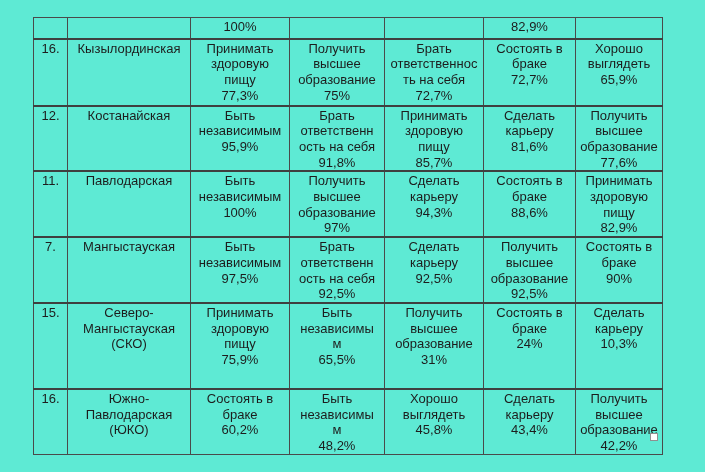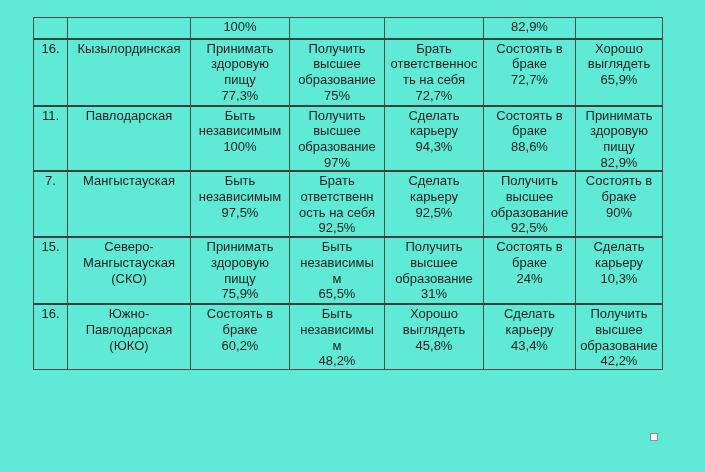--- a/index.html
+++ b/index.html
@@ -74,20 +74,42 @@
 ответственнос
 ть на себя
 72,7%</td>
       <td>Состоять в
 браке
 72,7%</td>
       <td>Хорошо
 выглядеть
 65,9%</td>
     </tr>
+    <tr class="sep" style="height:63px">
+      <td>12.</td>
+      <td class="region">Костанайская</td>
+      <td>Быть
+независимым
+95,9%</td>
+      <td>Брать
+ответственн
+ость на себя
+91,8%</td>
+      <td>Принимать
+здоровую
+пищу
+85,7%</td>
+      <td>Сделать
+карьеру
+81,6%</td>
+      <td>Получить
+высшее
+образование
+77,6%</td>
+    </tr>
     <tr class="sep" style="height:65px">
       <td>11.</td>
       <td class="region">Павлодарская</td>
       <td>Быть
 независимым
 100%</td>
       <td>Получить
 высшее
 образование
 97%</td>
@@ -116,21 +138,21 @@
 карьеру
 92,5%</td>
       <td>Получить
 высшее
 образование
 92,5%</td>
       <td>Состоять в
 браке
 90%</td>
     </tr>
-    <tr class="sep" style="height:67px">
+    <tr class="sep" style="height:86px">
       <td>15.</td>
       <td class="region">Северо-
 Мангыстауская
 (СКО)</td>
       <td>Принимать
 здоровую
 пищу
 75,9%</td>
       <td>Быть
 независимы

